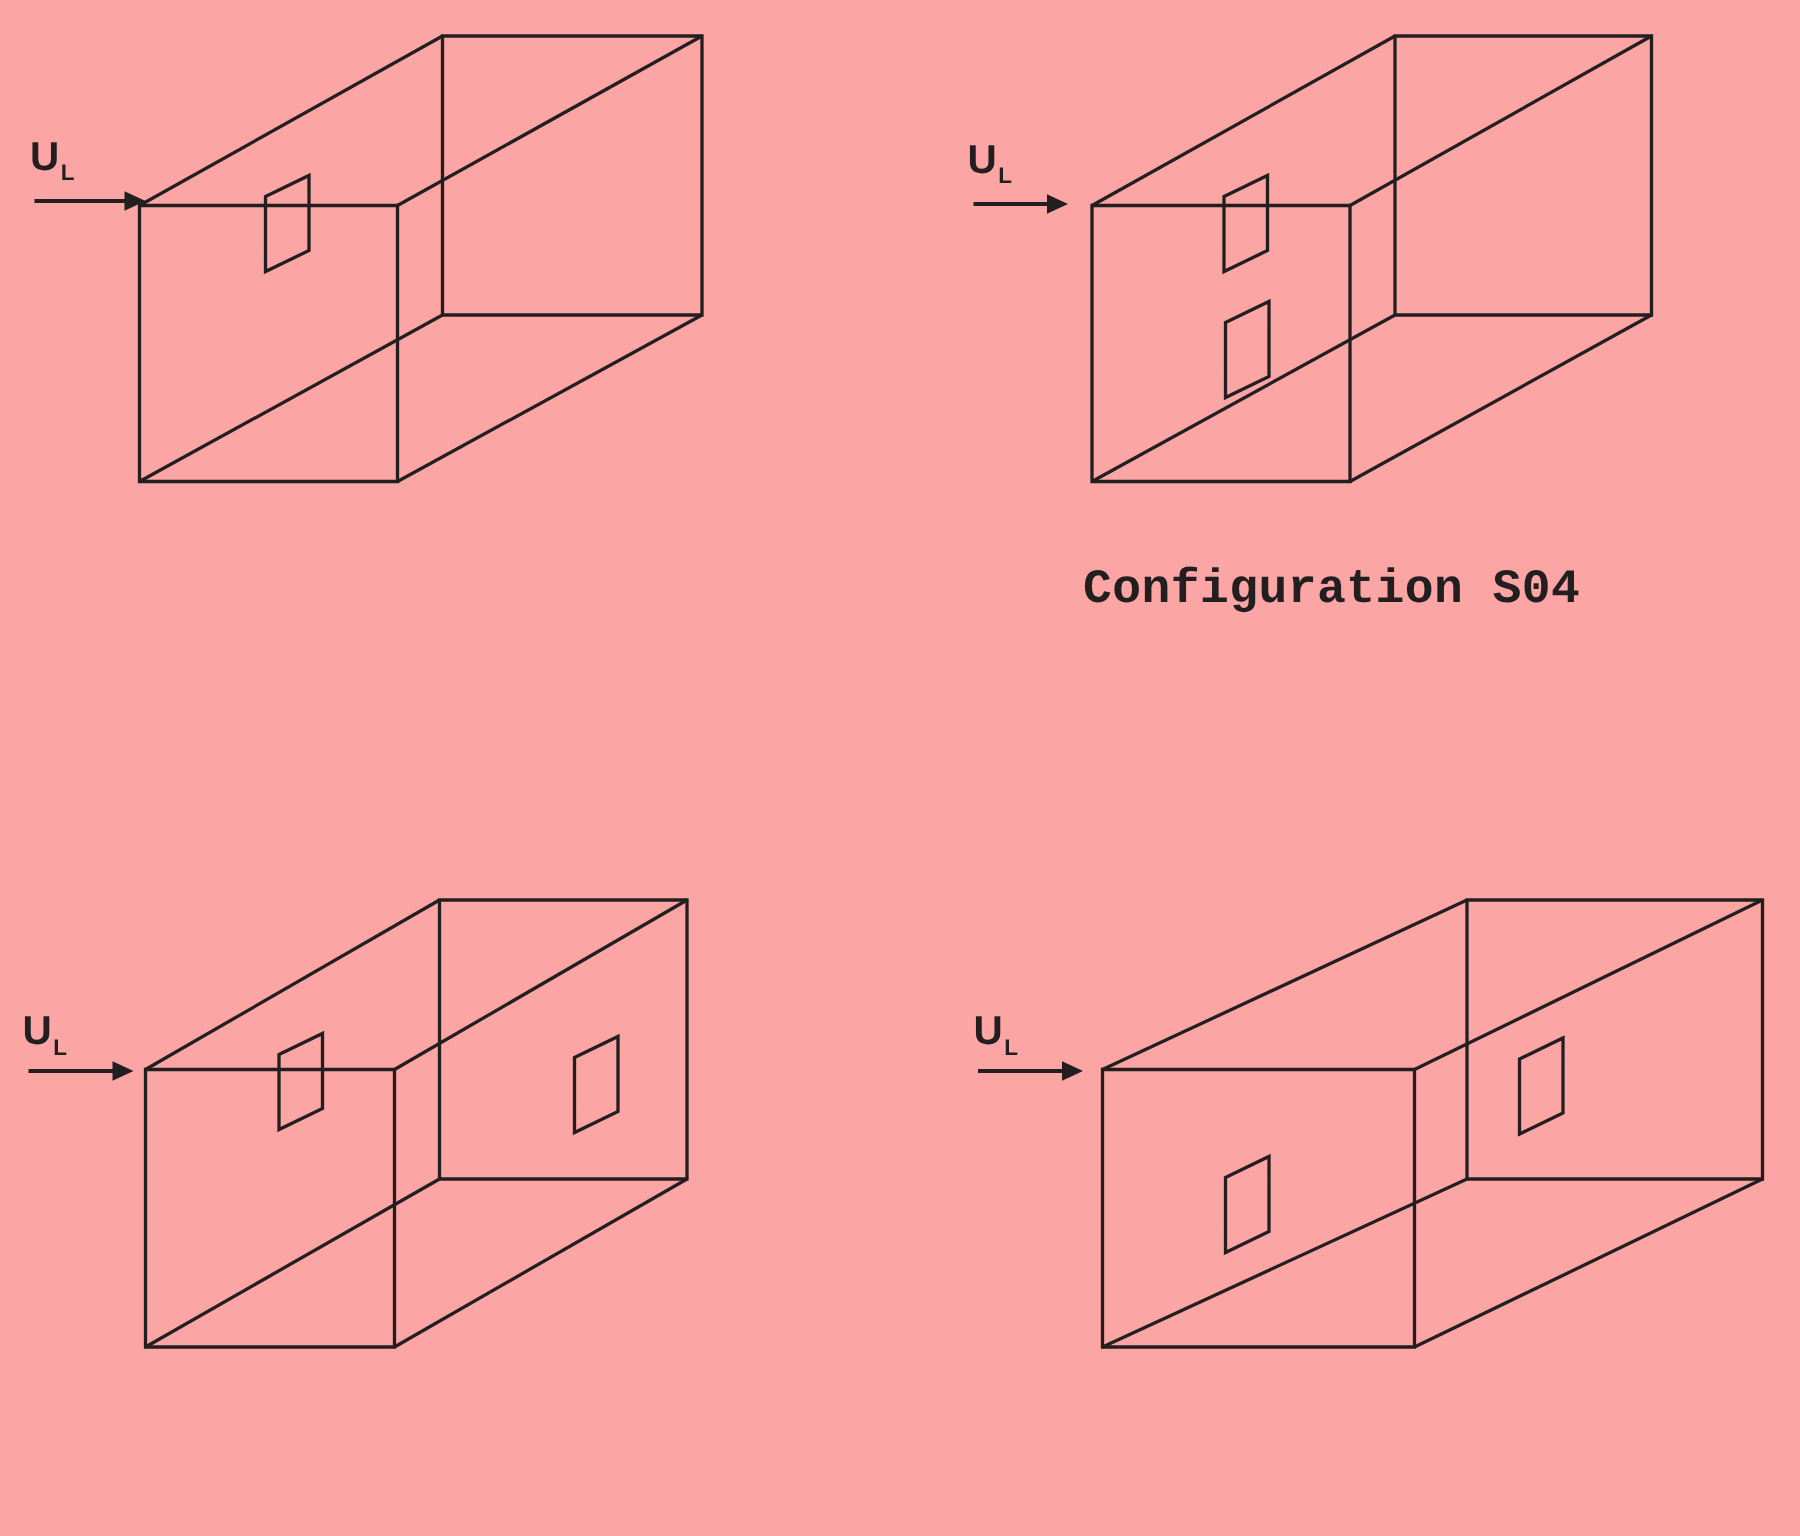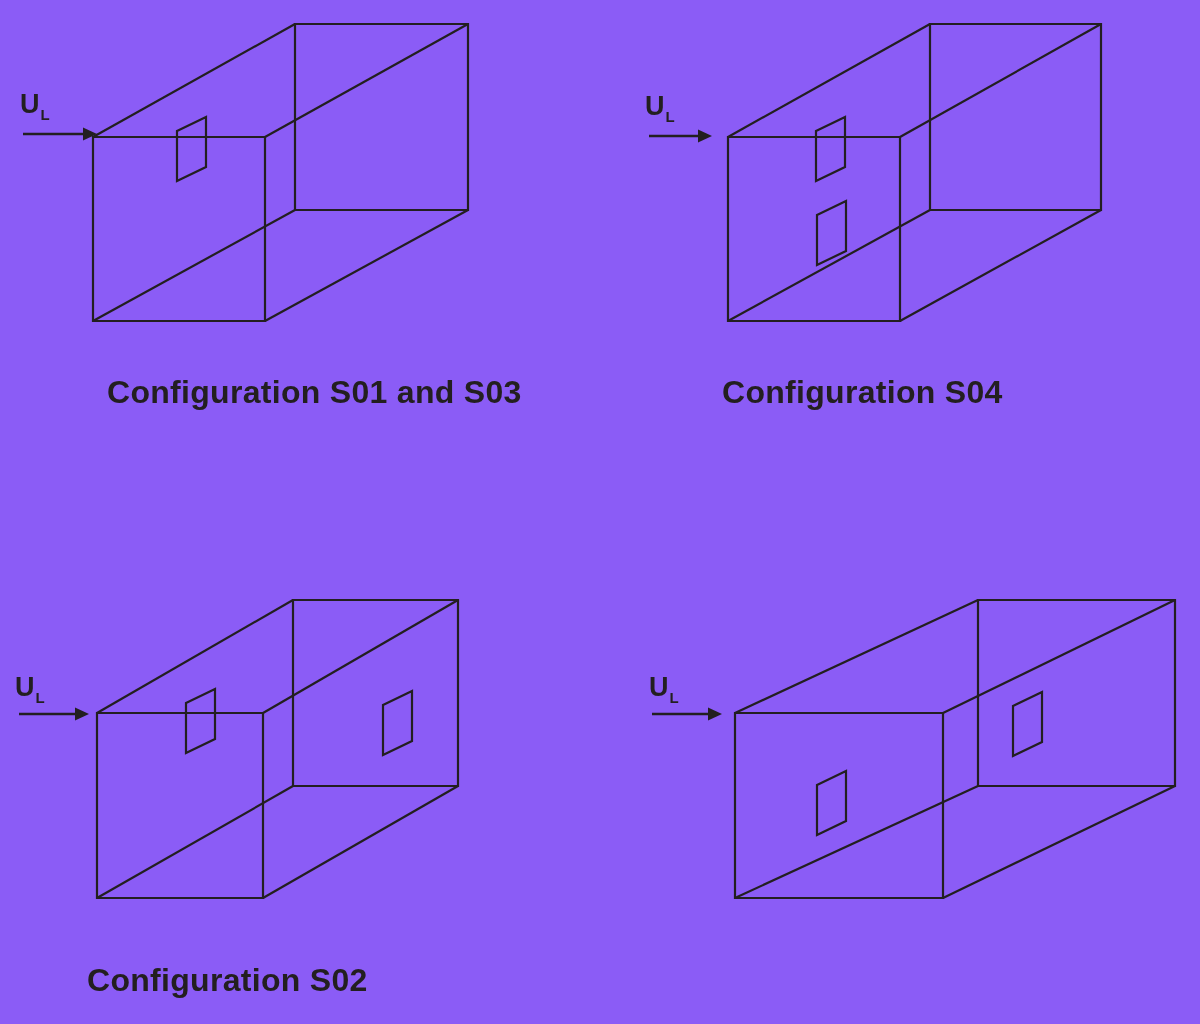--- a/index.html
+++ b/index.html
@@ -1,17 +1,17 @@
 <!DOCTYPE html>
 <html><head>
 <meta charset="utf-8">
 <style>
   html,body{margin:0;padding:0;background:#ffffff;}
   body{width:1200px;height:1024px;font-family:"Liberation Sans","DejaVu Sans",sans-serif;}
-  .canvas{position:relative;width:1200px;height:1024px;background:#8b5cf6;overflow:hidden;}
+  .canvas{position:relative;width:1200px;height:1024px;background:#fca5a5;overflow:hidden;}
   #diagram{position:absolute;left:0;top:0;width:1200px;height:1024px;}
   .caption{
     position:absolute;
     font-weight:bold;
     font-size:32px;
     letter-spacing:0.3px;
     color:#231f20;
     white-space:nowrap;
   }
   .u-label{
@@ -84,17 +84,15 @@
   <div class="u-label" style="left: 645px; top: 91px;">
     <span class="u-sym">U</span><span class="u-sub">L</span>
   </div>
   <div class="u-label" style="left: 15px; top: 672px;">
     <span class="u-sym">U</span><span class="u-sub">L</span>
   </div>
   <div class="u-label" style="left: 649px; top: 672px;">
     <span class="u-sym">U</span><span class="u-sub">L</span>
   </div>
 
-  <div class="caption" style="left: 107px; top: 374px;">Configuration S01 and S03</div>
-  <div class="caption" style="left: 722px; top: 374px;">Configuration S04</div>
-  <div class="caption" style="left: 87px; top: 962px;">Configuration S02</div>
+  <div class="caption" style="left: 722px; top: 374px; font-family: Liberation Mono, monospace;">Configuration S04</div>
 
 </div>
 
 </body></html>

